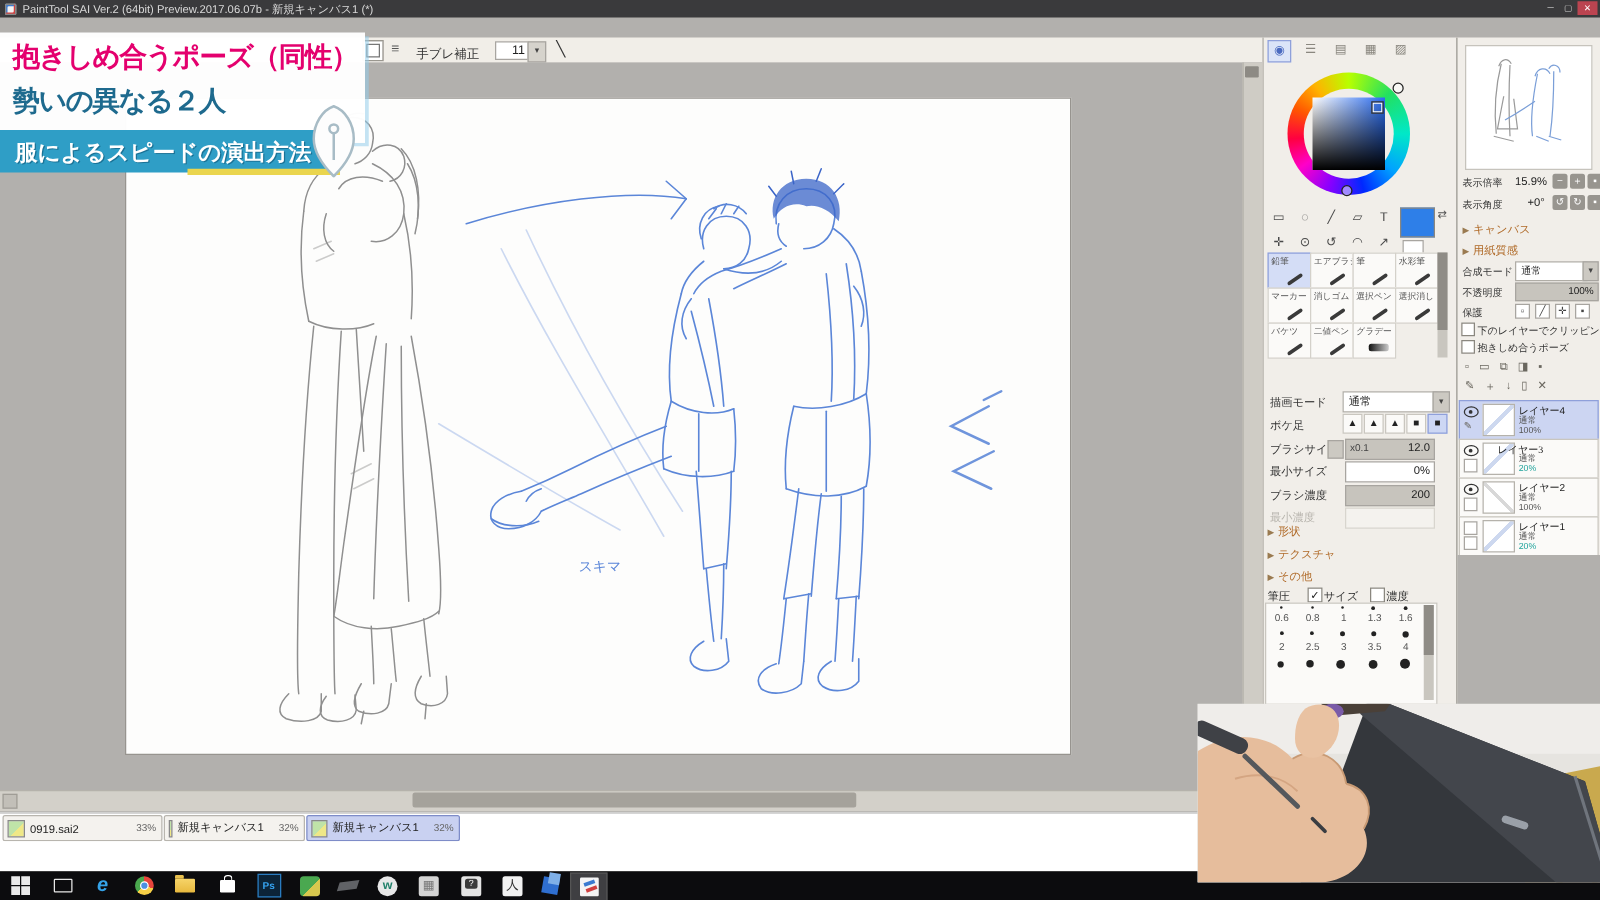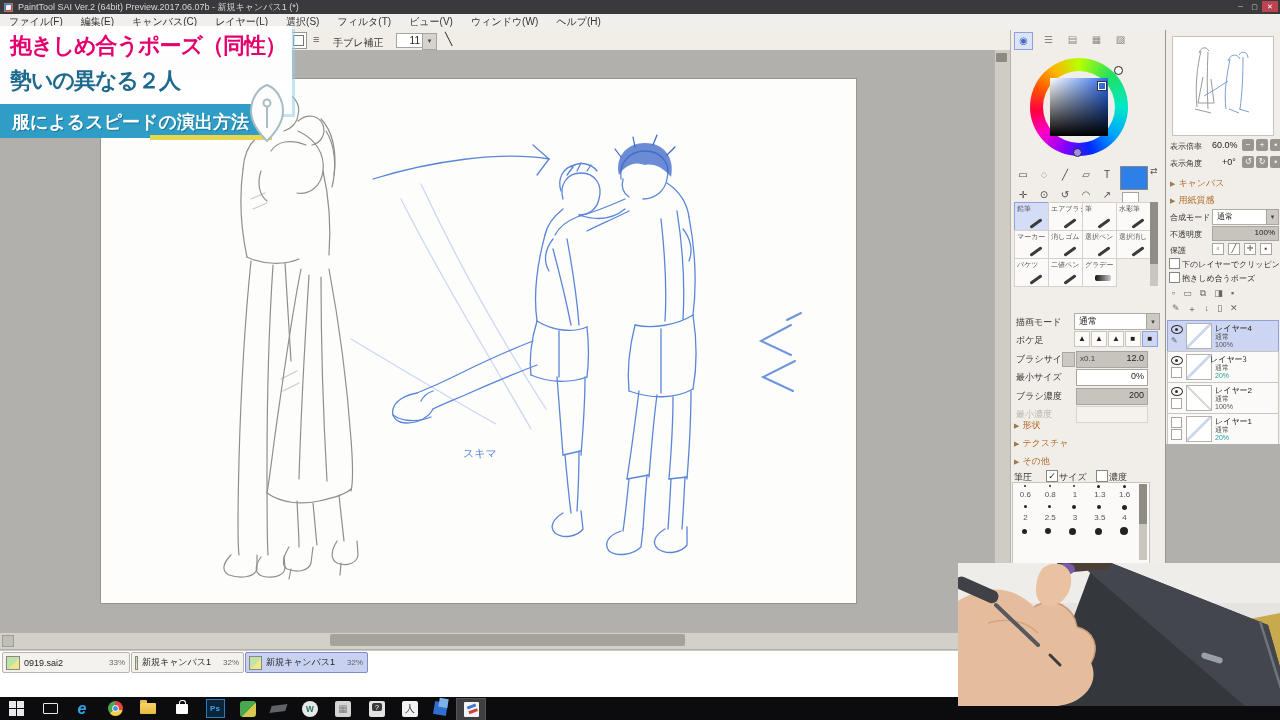--- a/index.html
+++ b/index.html
@@ -159,31 +159,20 @@
 <div class="page">
 
   <div class="abs titlebar">
     <span class="titleicon"></span>
     <span class="titletext">PaintTool SAI Ver.2 (64bit) Preview.2017.06.07b - 新規キャンバス1 (*)</span>
   </div>
   <div class="abs winbtn" style="left:1234px;">─</div>
   <div class="abs winbtn" style="left:1248px;">▢</div>
   <div class="abs winbtn close" style="left:1262px;">✕</div>
 
-  <div class="abs menubar">
-    <span class="menuitem">ファイル(F)</span>
-    <span class="menuitem">編集(E)</span>
-    <span class="menuitem">キャンバス(C)</span>
-    <span class="menuitem">レイヤー(L)</span>
-    <span class="menuitem">選択(S)</span>
-    <span class="menuitem">フィルタ(T)</span>
-    <span class="menuitem">ビュー(V)</span>
-    <span class="menuitem">ウィンドウ(W)</span>
-    <span class="menuitem">ヘルプ(H)</span>
-  </div>
 
   <div class="abs toolbar"></div>
   <div class="abs tb-selicon"></div>
   <span class="abs tb-snap">≡</span>
   <span class="abs tb-label">手ブレ補正</span>
   <span class="abs tb-val">11</span>
   <span class="abs tb-drop">▾</span>
   <span class="abs tb-line">╲</span>
 
   <div class="abs workspace"></div>
@@ -505,21 +494,21 @@
           <path d="M70,20 C70,40 69,58 67,72"></path>
         <path d="M55,24 C57,17 64,16 67,22"></path>
           <path d="M66,18 C69,13 75,15 75,21"></path>
         <path d="M55,44 C46,50 38,55 31,59"></path>
           <path d="M56,72 l10,4"></path>
           <path d="M66,72 l10,3"></path>
       </g>
     </svg>
   </div>
   <span class="abs nlabel" style="left:1170px;top:141px;">表示倍率</span>
-  <span class="abs nval" style="left:1212px;top:140px;">60.0%</span>
+  <span class="abs nval" style="left:1212px;top:140px;">15.9%</span>
   <span class="abs nbtn" style="left:1242px;top:139px;">−</span>
   <span class="abs nbtn" style="left:1256px;top:139px;">＋</span>
   <span class="abs nbtn" style="left:1270px;top:139px;">▪</span>
   <span class="abs nlabel" style="left:1170px;top:158px;">表示角度</span>
   <span class="abs nval" style="left:1222px;top:157px;">+0°</span>
   <span class="abs nbtn" style="left:1242px;top:156px;">↺</span>
   <span class="abs nbtn" style="left:1256px;top:156px;">↻</span>
   <span class="abs nbtn" style="left:1270px;top:156px;">▪</span>
 
   <div class="abs section" style="left:1170px;top:177px;"><span class="tri">▶</span><span>キャンバス</span></div>
@@ -567,21 +556,21 @@
     <span class="mi" style="position:absolute;left:3px;top:15px;font-size:8px;">✎</span>
     <span class="lthumb" style="position:absolute;left:18px;top:2px;"></span>
     <span class="lname" style="position:absolute;left:47px;top:3px;">レイヤー4</span>
     <span class="lmode" style="position:absolute;left:47px;top:12px;">通常</span>
     <span class="lpct" style="position:absolute;left:47px;top:20px;">100%</span>
   </div>
   <div class="abs lrow" style="top:351px;">
     <span class="eye" style="position:absolute;left:3px;top:4px;"></span>
     <span class="lchk" style="position:absolute;left:3px;top:15px;width:9px;height:9px;"></span>
     <span class="lthumb" style="position:absolute;left:18px;top:2px;"></span>
-    <span class="lname" style="position:absolute;left:42px;top:3px;font-family:Liberation Serif, serif;">レイヤー3</span>
+    <span class="lname" style="position:absolute;left:30px;top:3px;font-family:Liberation Serif, serif;">レイヤー3</span>
     <span class="lmode" style="position:absolute;left:47px;top:12px;">通常</span>
     <span class="lpct teal" style="position:absolute;left:47px;top:20px;">20%</span>
   </div>
   <div class="abs lrow" style="top:382px;">
     <span class="eye" style="position:absolute;left:3px;top:4px;"></span>
     <span class="lchk" style="position:absolute;left:3px;top:15px;width:9px;height:9px;"></span>
     <span class="lthumb" style="position:absolute;left:18px;top:2px;background-image:linear-gradient(45deg,transparent 46%,#d8d8d8 46%,#d8d8d8 54%,transparent 54%);"></span>
     <span class="lname" style="position:absolute;left:47px;top:3px;">レイヤー2</span>
     <span class="lmode" style="position:absolute;left:47px;top:12px;">通常</span>
     <span class="lpct" style="position:absolute;left:47px;top:20px;">100%</span>

